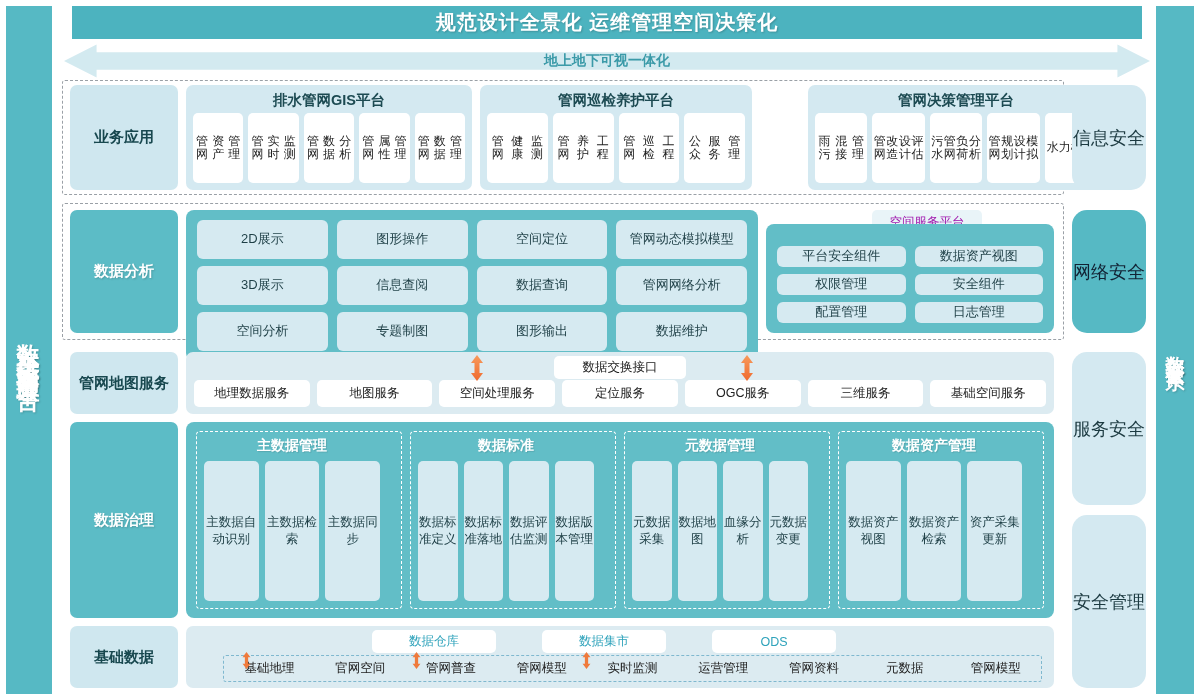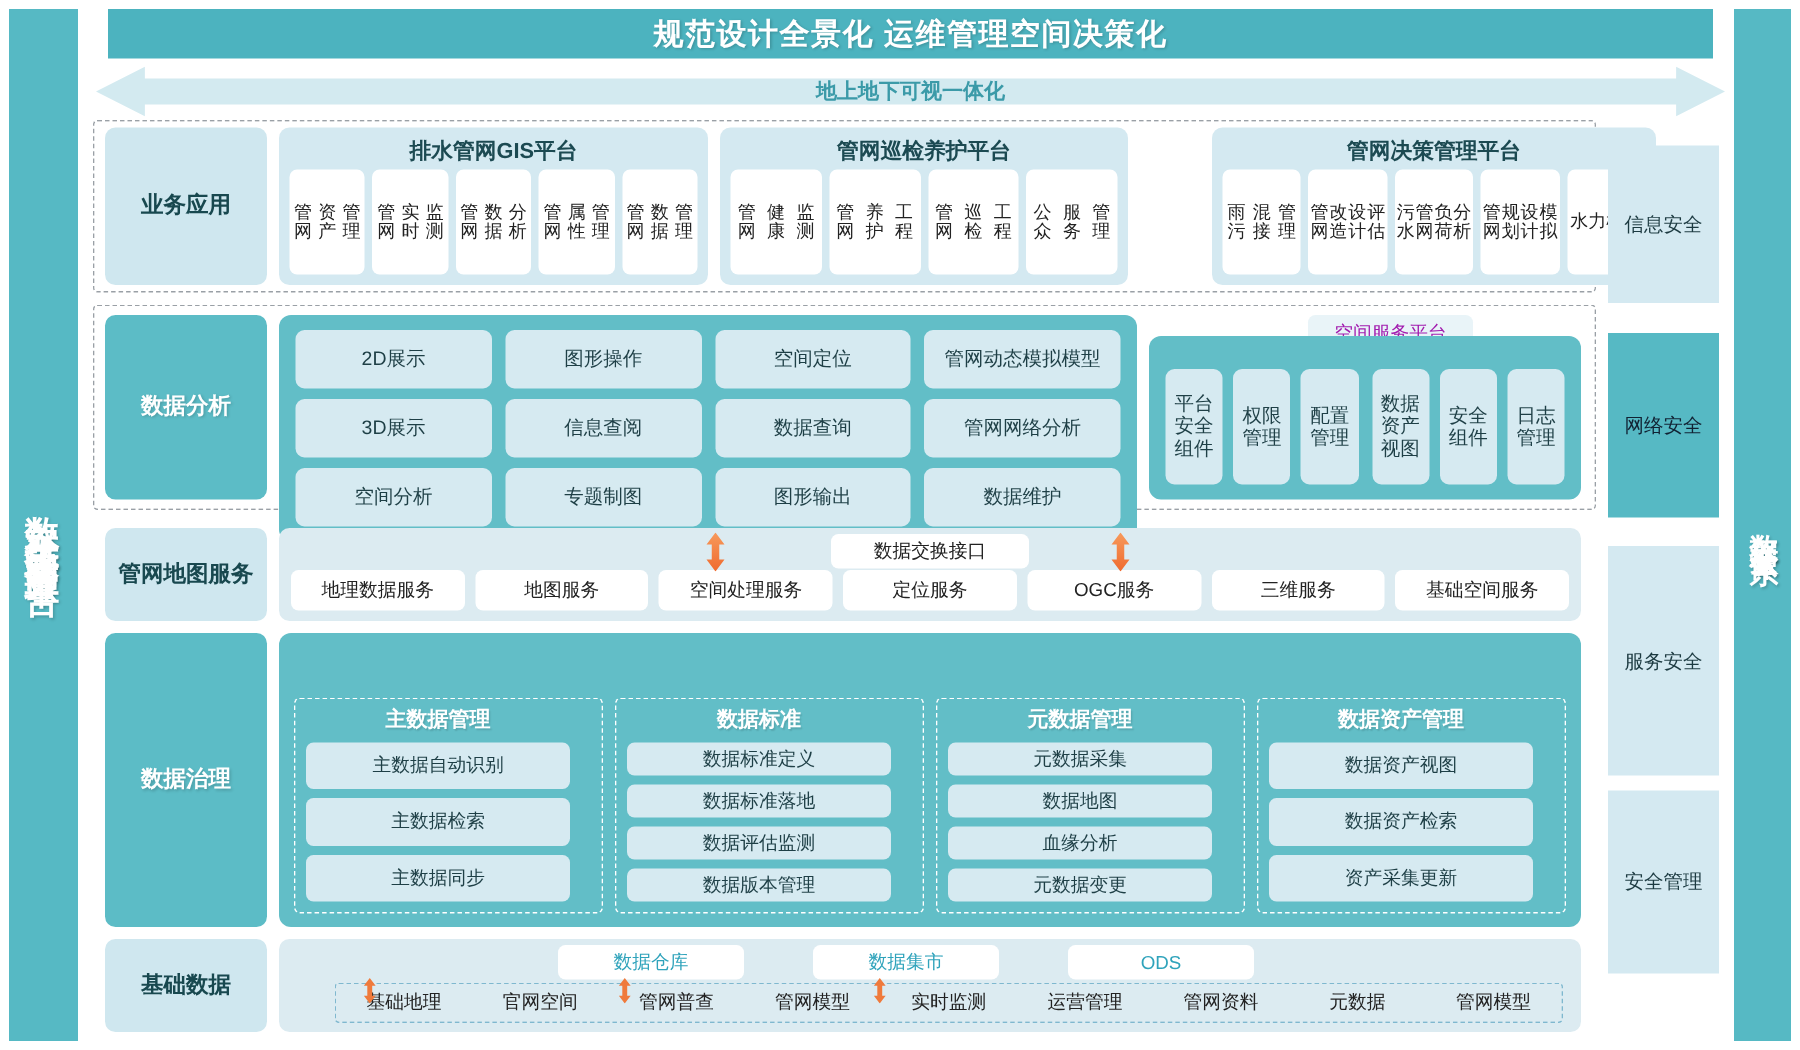--- a/index.html
+++ b/index.html
@@ -110,21 +110,21 @@
   .pill {
     flex: 1 1 0; background: #d6eaf1; border-radius: 6px;
     display: flex; align-items: center; justify-content: center;
     font-size: 13px; color: #1e3f46; text-align: center; line-height: 1.15;
   }
   #r2-sp {
     position: absolute; left: 766px; top: 224px; width: 288px; height: 109px;
     background: #62bec7; border-radius: 8px;
     display: flex; gap: 9px; padding: 22px 11px 10px 11px;
   }
-  #r2-sp .col { flex: 1 1 0; display: flex; flex-direction: row; gap: 7px; }
+  #r2-sp .col { flex: 1 1 0; display: flex; flex-direction: column; gap: 7px; }
   #sp-title {
     position: absolute; left: 872px; top: 210px; width: 110px; height: 24px;
     background: #e9f4f8; border-radius: 5px;
     display: flex; align-items: center; justify-content: center;
     font-size: 12.5px; color: #a21caf;
   }
 
   
   #r3-label { position: absolute; left: 70px; top: 352px; width: 108px; height: 62px; }
   #r3-main {
@@ -155,27 +155,27 @@
   #r4-label { position: absolute; left: 70px; top: 422px; width: 108px; height: 196px; }
   #r4-main {
     position: absolute; left: 186px; top: 422px; width: 868px; height: 196px;
     background: #62bec7; border-radius: 8px;
     display: flex; gap: 8px; padding: 9px 10px;
   }
   .govgroup {
     flex: 1 1 0;
     border: 1px dashed #ffffff; border-radius: 4px;
     padding: 5px 21px 7px 7px;
-    display: flex; flex-direction: column; margin-top: 34px;
+    display: flex; flex-direction: column;
   }
   .govtitle {
     text-align: center; color: #ffffff; font-size: 14px; font-weight: bold;
     margin-bottom: 6px; text-shadow: 1px 1px 1px rgba(0,0,0,.12);
   }
-  .govitems { flex: 1 1 auto; display: flex; flex-direction: column; gap: 6px; justify-content: space-between; }
+  .govitems { flex: 1 1 auto; display: flex; flex-direction: row; gap: 6px; justify-content: space-between; }
   .govpill {
     flex: 1 1 0; background: #d6eaf1; border-radius: 5px;
     display: flex; align-items: center; justify-content: center;
     font-size: 12.5px; color: #1e3f46; text-align: center;
   }
 
   
   #r5-label { position: absolute; left: 70px; top: 626px; width: 108px; height: 62px; }
   #r5-main {
     position: absolute; left: 186px; top: 626px; width: 868px; height: 62px;
@@ -192,23 +192,23 @@
     border: 1px dashed #7fb8cf; border-radius: 3px;
     display: flex; align-items: center;
   }
   .basecell {
     flex: 1 1 0; text-align: center; font-size: 12.5px; color: #222;
   }
 
   
   .secbox {
     position: absolute; left: 1072px; width: 74px;
-    background: #d4e9f1; border-radius: 0;
-    display: flex; align-items: center; justify-content: center;
-    font-size: 13px; color: #1c3a41; margin-top: 12px;
+    background: #d4e9f1; border-radius: 15px;
+    display: flex; align-items: center; justify-content: center;
+    font-size: 18px; color: #1c3a41;
   }
   .secbox.active { background: #56b9c4; color: #123; }
 </style>
 </head>
 <body>
 
 <div id="root">
 
   <div class="rail" id="rail-left">
     <div class="rail-text">数字孪生排水管网管理平台</div>
@@ -482,15 +482,15 @@
   </div>
   <div class="oarrow" style="left:581px;top:652px;width:11px;height:17px;">
     <svg width="11" height="17" viewBox="0 0 14 26">
         <polygon points="7,0 13,8 9.5,8 9.5,18 13,18 7,26 1,18 4.5,18 4.5,8 1,8" fill="#ef7a3c"></polygon>
       </svg>
   </div>
 
   <div class="secbox" style="top:85px;height:105px;">信息安全</div>
   <div class="secbox active" style="top:210px;height:123px;">网络安全</div>
   <div class="secbox" style="top:352px;height:153px;">服务安全</div>
-  <div class="secbox" style="top:515px;height:122px;">安全管理</div>
+  <div class="secbox" style="top:515px;height:173px;">安全管理</div>
 
 </div>
 
 </body></html>

